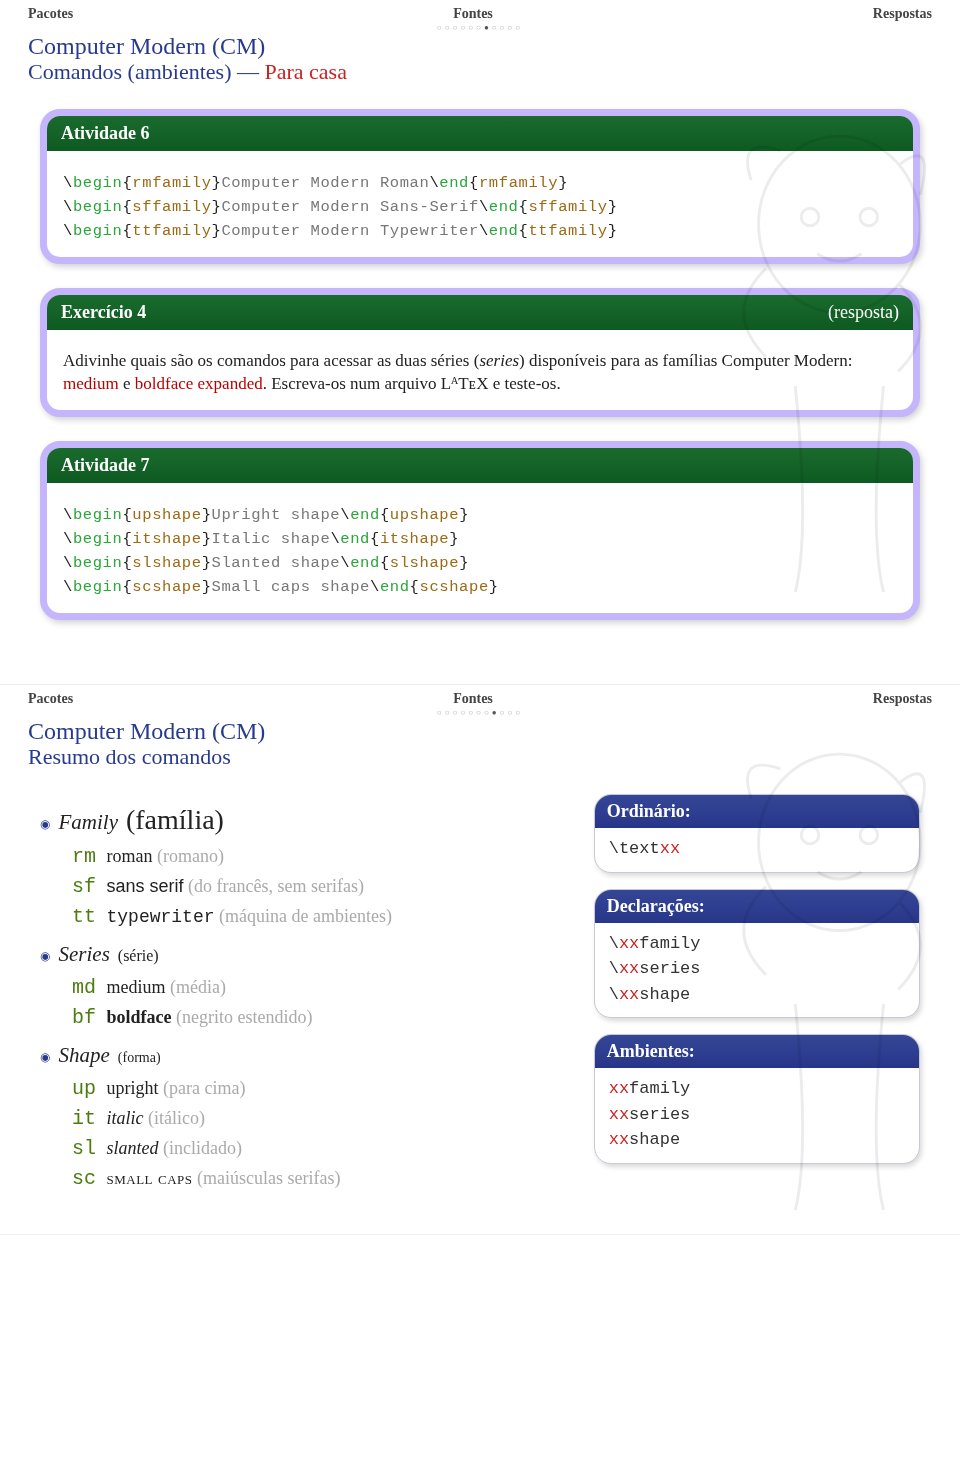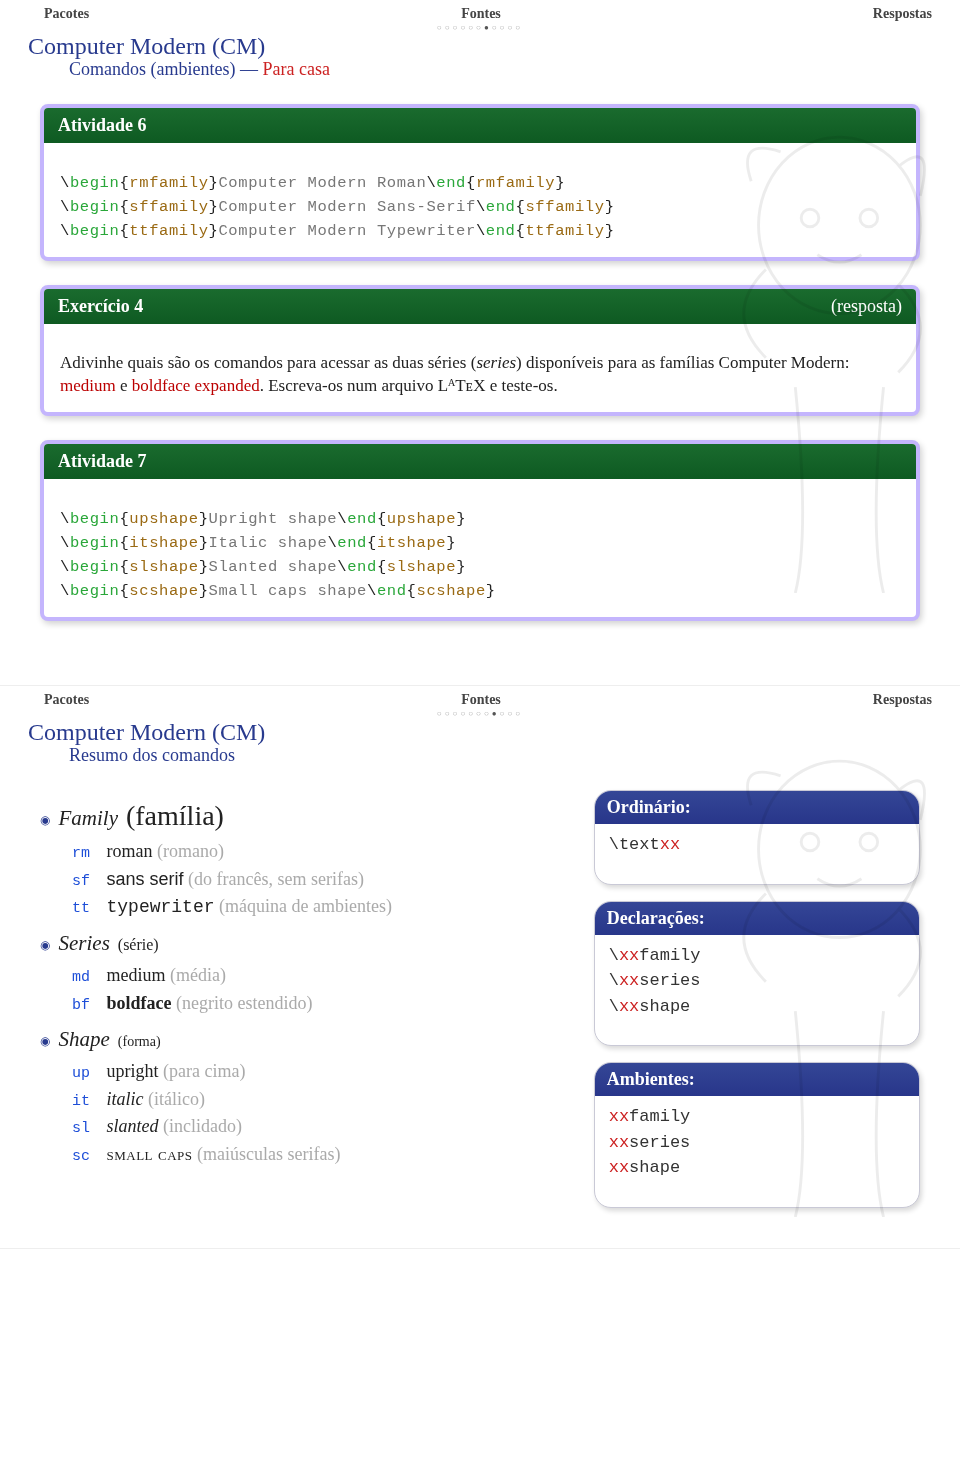--- a/index.html
+++ b/index.html
@@ -22,21 +22,21 @@
     position: absolute;
     right: 0;
     top: 50%;
     transform: translateY(-50%);
     opacity: 0.07;
     pointer-events: none;
   }
   .navbar {
     display: flex;
     justify-content: space-between;
-    padding: 0 28px 2px 44px;
+    padding: 0 28px 2px 28px;
     font-size: 14px;
     font-weight: bold;
     color: #444;
   }
   .nav-center { text-align:center; }
   .progress {
     text-align: center;
     letter-spacing: 3px;
     font-size: 8px;
     color: #999;
@@ -46,79 +46,78 @@
   .progress .dot { color:#aaa; }
   .progress .filled { color:#555; }
   .headline {
     color: #283a8e;
     font-size: 24px;
     padding: 0 28px;
     line-height: 1.05;
   }
   .subhead {
     color: #283a8e;
-    font-size: 18px;
+    font-size: 22px;
     padding: 0 28px 14px 28px;
-    margin-left: 41px;
   }
   .subhead .red { color:#c22; }
   .box {
     margin: 10px 40px 24px 40px;
-    border-radius: 8px;
-    border: 4px solid #c4b5fd;
+    border-radius: 20px;
+    border: 7px solid #c4b5fd;
     background: #fff;
     box-shadow: 2px 3px 6px rgba(0,0,0,0.18);
     overflow: hidden;
   }
   .box-head {
     padding: 7px 14px;
     color: #fff;
     font-weight: bold;
     font-size: 18px;
     display:flex;
     justify-content: space-between;
   }
   .bh-green { background: linear-gradient(#1a6b2e, #0e5a22); }
-  .box-body { padding: 28px 16px 14px 16px; font-size:17px; line-height:1.35; }
+  .box-body { padding: 20px 16px 14px 16px; font-size:17px; line-height:1.35; }
   .box-body .red { color:#b00; }
   .code {
     font-family: 'Courier New', monospace;
     font-size: 15.5px;
     white-space: pre;
     line-height: 1.55;
     letter-spacing: 0.6px;
   }
   .kw   { color:#2aa73a; }
   .cmd  { color:#9a6a14; }  
   .txt  { color:#777; }
 
   .content-area { padding: 10px 40px 0 40px; display:flex; gap:28px; }
   .leftcol { flex: 1.45; }
   .rightcol { flex: 0.9; display:flex; flex-direction:column; gap:16px; }
   .bull-row { display:flex; align-items:baseline; gap:8px; margin-top:10px; }
   .bullet-dot { color:#283a8e; font-size:12px; position:relative; top:-1px;}
   .it { font-style: italic; font-size:21px; }
   .dl { margin:6px 0 0 32px; font-size:18px; line-height:1.5; }
-  .dl .tag { color:#1d4ed8; font-family:'Courier New',monospace; font-size:15px; display:inline-block; width:30px; }
+  .dl .tag { color:#4d7c0f; font-family:'Courier New',monospace; font-size:20px; display:inline-block; width:30px; }
   .dl .sf  { font-family: Arial, Helvetica, sans-serif; }
   .dl .tt  { font-family: 'Courier New', monospace; }
   .dl .bf  { font-weight:bold; }
   .dl .ital{ font-style:italic; }
   .dl .sl  { font-style:oblique; }
   .dl .sc  { font-variant: small-caps; letter-spacing:0.5px;}
   .dl .gray{ color:#aaa; }
   .mini-box {
     border-radius: 17px;
     border:1px solid #c9c9d6;
     background:#fff;
     box-shadow: 2px 3px 5px rgba(0,0,0,0.15);
     overflow:hidden;
   }
   .mini-head { background: linear-gradient(#344696,#28368a); color:#fff; font-weight:bold; padding:6px 12px; font-size:18px;}
-  .mini-body { padding:8px 14px 26px 14px; font-family:'Courier New',monospace; font-size:17px; line-height:1.5; color:#333;}
+  .mini-body { padding:8px 14px 10px 14px; font-family:'Courier New',monospace; font-size:17px; line-height:1.5; color:#333;}
   .mini-body .xx { color:#c22; }
 </style>
 </head>
 <body>
 
 <div class="slide">
   <svg class="mascot" width="300" height="500" viewBox="0 0 200 340">
     <g stroke="#000" stroke-width="2" fill="none">
       <ellipse cx="120" cy="90" rx="55" ry="60"></ellipse>
       <path d="M60 60 Q50 30 80 40 M160 50 Q185 30 175 70 M70 120 Q40 150 70 180 M160 130 Q190 160 160 190"></path>

